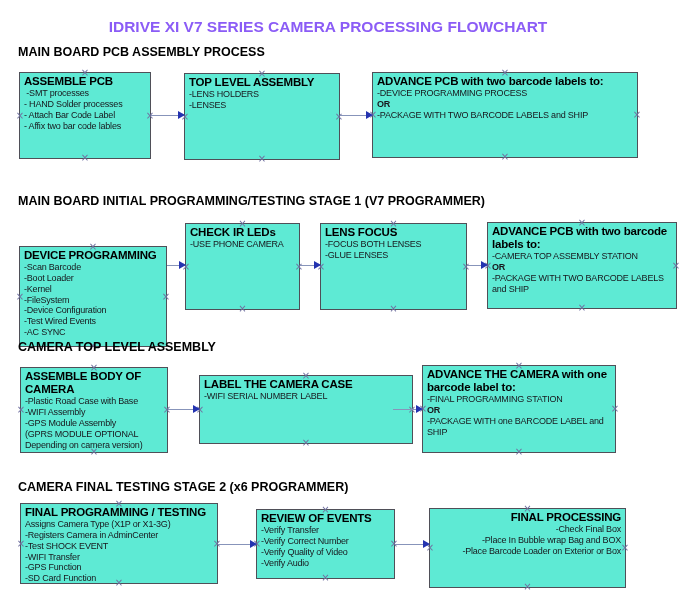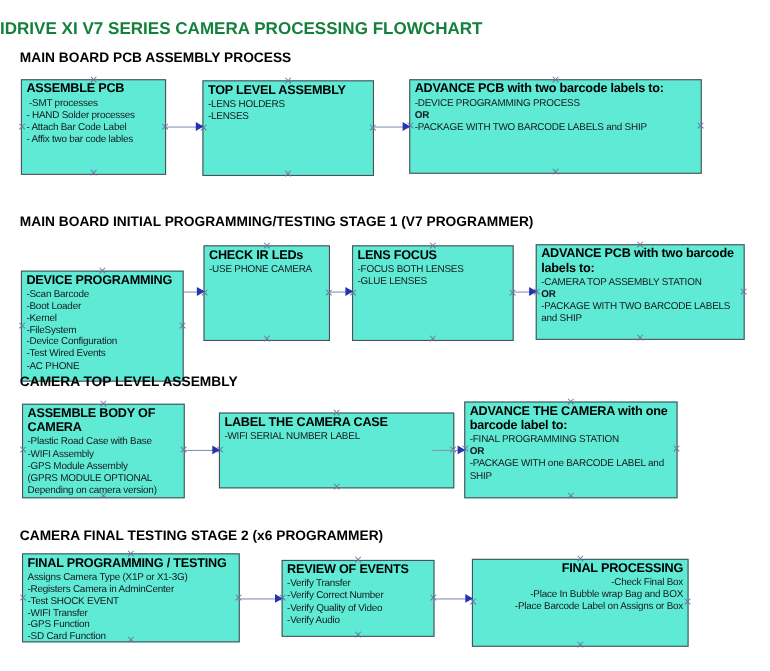--- a/index.html
+++ b/index.html
@@ -1,22 +1,22 @@
 <!DOCTYPE html>
 <html><head>
 <meta charset="utf-8">
 <style>
   html, body { margin:0; padding:0; background:#ffffff; }
   .canvas {
     position:relative; width:700px; height:610px; background:#ffffff;
     font-family:"Liberation Sans", sans-serif; overflow:hidden;
   }
   .main-title {
-    position:absolute; top:18px; left:0; width:656px; text-align:left;
-    font-size:15.5px; font-weight:bold; color:#15803d;
+    position:absolute; top:18px; left:0; width:656px; text-align:center;
+    font-size:15.5px; font-weight:bold; color:#8b5cf6;
   }
   .section-header {
     position:absolute; font-size:12.5px; font-weight:bold; color:#000; white-space:nowrap;
   }
   .box {
     position:absolute; background:#5eead4; border:1.5px solid #4f4f58;
     box-sizing:border-box; padding:2px 4px 1px 4px;
   }
   .box-title {
     font-size:11.5px; font-weight:bold; color:#000; line-height:1.15; letter-spacing:-0.2px;
@@ -80,21 +80,21 @@
   <div class="section-header" style="left:18px; top:194px;">MAIN BOARD INITIAL PROGRAMMING/TESTING STAGE 1 (V7 PROGRAMMER)</div>
 
   <div class="box" style="left:19px; top:214px; width:148px; height:101px;margin-top:32px;">
     <div class="box-title">DEVICE PROGRAMMING</div>
     <div class="box-line">-Scan Barcode</div>
     <div class="box-line">-Boot Loader</div>
     <div class="box-line">-Kernel</div>
     <div class="box-line">-FileSystem</div>
     <div class="box-line">-Device Configuration</div>
     <div class="box-line">-Test Wired Events</div>
-    <div class="box-line">-AC PHONE</div>
+    <div class="box-line">-AC SYNC</div>
   <span class="cp" style="left: 50%; top: 0%;">×</span>
       <span class="cp" style="left: 50%; top: 100%;">×</span>
       <span class="cp" style="left: 0%; top: 50%;">×</span>
       <span class="cp" style="left: 100%; top: 50%;">×</span>
     </div>
 
   <div class="box" style="left:185px; top:223px; width:115px; height:87px;">
     <div class="box-title">CHECK IR LEDs</div>
     <div class="box-line">-USE PHONE CAMERA</div>
   <span class="cp" style="left: 50%; top: 0%;">×</span>
@@ -184,21 +184,21 @@
   <span class="cp" style="left: 50%; top: 0%;">×</span>
       <span class="cp" style="left: 50%; top: 100%;">×</span>
       <span class="cp" style="left: 0%; top: 50%;">×</span>
       <span class="cp" style="left: 100%; top: 50%;">×</span>
     </div>
 
   <div class="box" style="left:429px; top:508px; width:197px; height:80px;text-align:right;">
     <div class="box-title">FINAL PROCESSING</div>
     <div class="box-line"> -Check Final Box</div>
     <div class="box-line">-Place In Bubble wrap Bag and BOX</div>
-    <div class="box-line">-Place Barcode Label on Assigns or Box</div>
+    <div class="box-line">-Place Barcode Loader on Exterior or Box</div>
   <span class="cp" style="left: 50%; top: 0%;">×</span>
       <span class="cp" style="left: 50%; top: 100%;">×</span>
       <span class="cp" style="left: 0%; top: 50%;">×</span>
       <span class="cp" style="left: 100%; top: 50%;">×</span>
     </div>
 
   <div class="arrow" style="left:151px; top:115px; width:33px;">
       <span class="head"></span>
     </div>
   <div class="arrow" style="left:340px; top:115px; width:32px;">

